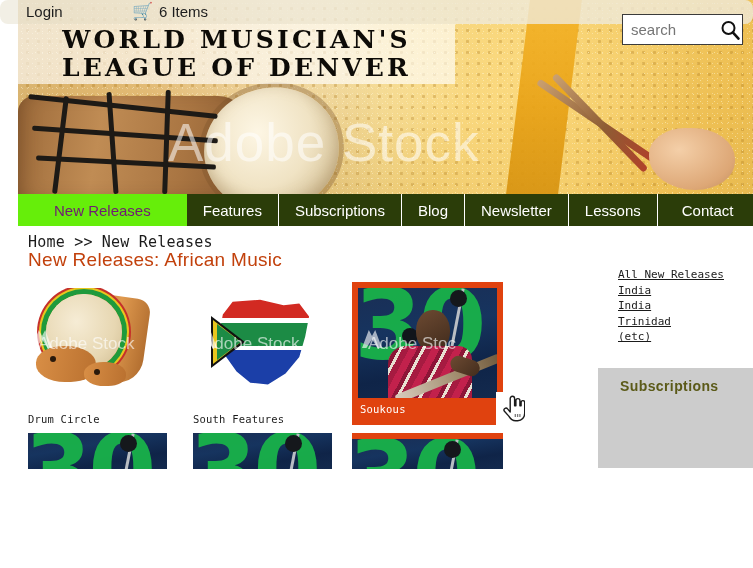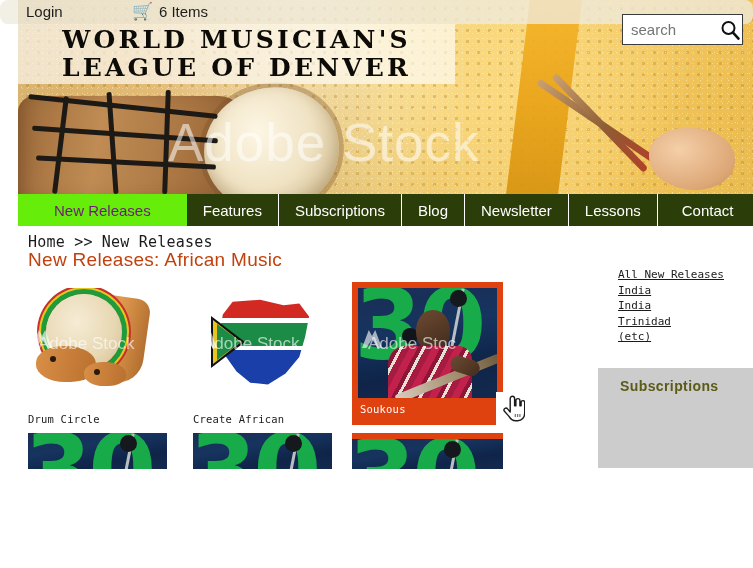--- a/index.html
+++ b/index.html
@@ -387,21 +387,21 @@
       <div class="card">
         <div class="thumb">
           <div class="art-za">
             <div class="map"></div>
             <div class="chev-k"></div>
             <div class="chev-y"></div>
             <div class="chev-g"></div>
           </div>
           <div class="art-wm"><span class="art-wm-logo"></span>Adobe Stock</div>
         </div>
-        <div class="card-label">Create African</div>
+        <div class="card-label">South Features</div>
       </div>
 
       <div class="card card-sel">
         <div class="thumb">
           <div class="art-mus">
             <div class="bignum">30</div>
             <div class="mic-stand"></div>
             <div class="mic"></div>
             <div class="mic2"></div>
             <div class="head"></div>

